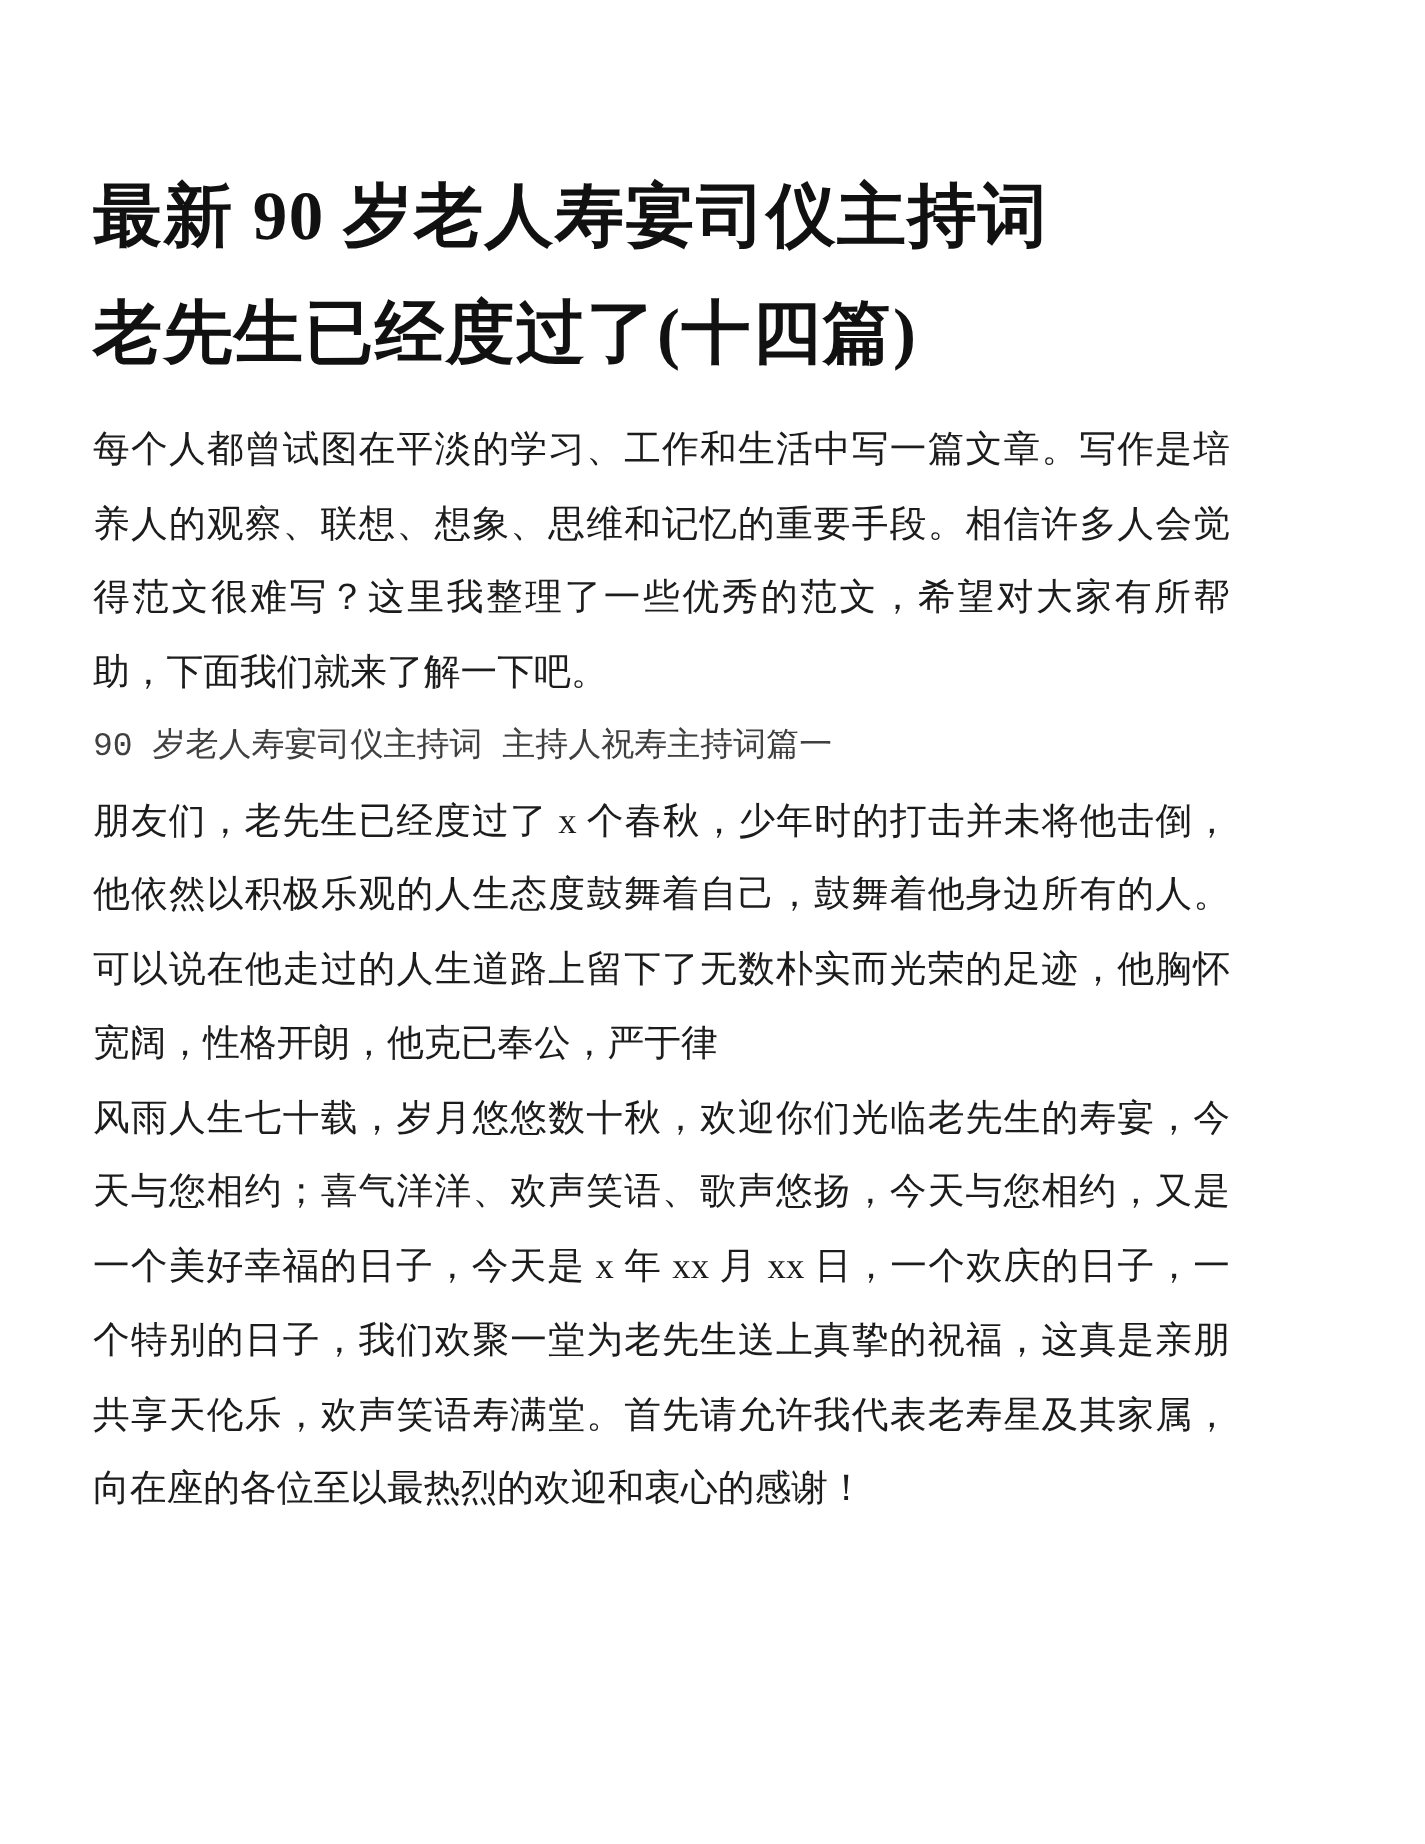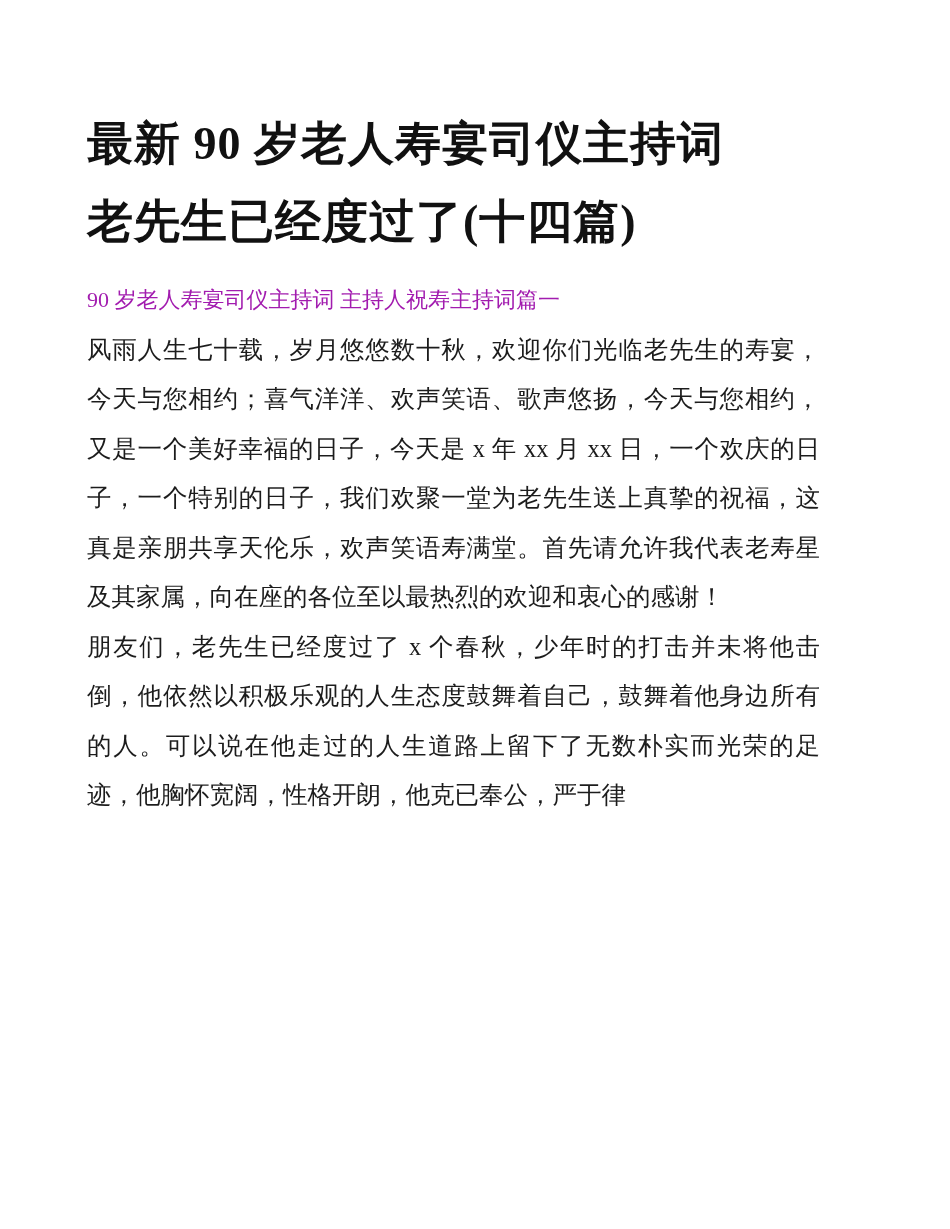--- a/index.html
+++ b/index.html
@@ -11,21 +11,21 @@
     height: 1229px;
     background: #ffffff;
     color: #1a1a1a;
     font-family: "Liberation Serif", "DejaVu Serif", serif;
     overflow: hidden;
   }
   .page {
     box-sizing: border-box;
     width: 950px;
     height: 1229px;
-    padding: 105px 130px 0 87px;
+    padding: 105px 130px 0 62px;
     background: #ffffff;
   }
   .doc-title {
     margin: 0 0 14px 0;
     font-size: 46px;
     font-weight: bold;
     line-height: 78px;
     color: #111111;
     letter-spacing: 1px;
   }
@@ -39,33 +39,35 @@
     line-height: 49.5px;
     text-align: justify;
     text-justify: inter-ideograph;
     color: #1c1c1c;
   }
   .section-heading {
     margin: 0;
     font-size: 22px;
     line-height: 49.5px;
     text-align: left;
-    color: #a21caf;
+    color: #404040;
+    font-family: Liberation Mono, monospace;
   }
 </style>
 </head>
 <body style="background: rgb(255, 255, 255); color: rgb(28, 28, 28);">
 
 <div class="page">
 
   <h1 class="doc-title" style="color: rgb(17, 17, 17);">
     <span class="title-line">最新 90 岁老人寿宴司仪主持词</span>
     <span class="title-line">老先生已经度过了(十四篇)</span>
   </h1>
 
+  <p class="body-para">每个人都曾试图在平淡的学习、工作和生活中写一篇文章。写作是培养人的观察、联想、想象、思维和记忆的重要手段。相信许多人会觉得范文很难写？这里我整理了一些优秀的范文，希望对大家有所帮助，下面我们就来了解一下吧。</p>
 
   <p class="section-heading">90 岁老人寿宴司仪主持词 主持人祝寿主持词篇一</p>
 
+  <p class="body-para">朋友们，老先生已经度过了 x 个春秋，少年时的打击并未将他击倒，他依然以积极乐观的人生态度鼓舞着自己，鼓舞着他身边所有的人。可以说在他走过的人生道路上留下了无数朴实而光荣的足迹，他胸怀宽阔，性格开朗，他克已奉公，严于律</p>
+
   <p class="body-para">风雨人生七十载，岁月悠悠数十秋，欢迎你们光临老先生的寿宴，今天与您相约；喜气洋洋、欢声笑语、歌声悠扬，今天与您相约，又是一个美好幸福的日子，今天是 x 年 xx 月 xx 日，一个欢庆的日子，一个特别的日子，我们欢聚一堂为老先生送上真挚的祝福，这真是亲朋共享天伦乐，欢声笑语寿满堂。首先请允许我代表老寿星及其家属，向在座的各位至以最热烈的欢迎和衷心的感谢！</p>
-
-  <p class="body-para">朋友们，老先生已经度过了 x 个春秋，少年时的打击并未将他击倒，他依然以积极乐观的人生态度鼓舞着自己，鼓舞着他身边所有的人。可以说在他走过的人生道路上留下了无数朴实而光荣的足迹，他胸怀宽阔，性格开朗，他克已奉公，严于律</p>
 
 </div>
 
 </body></html>

